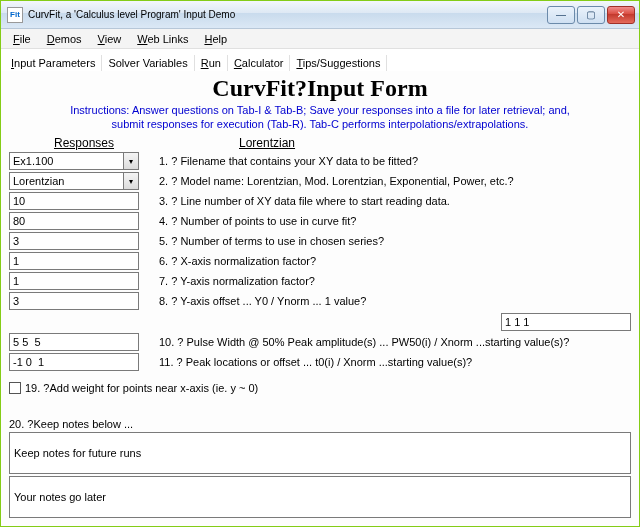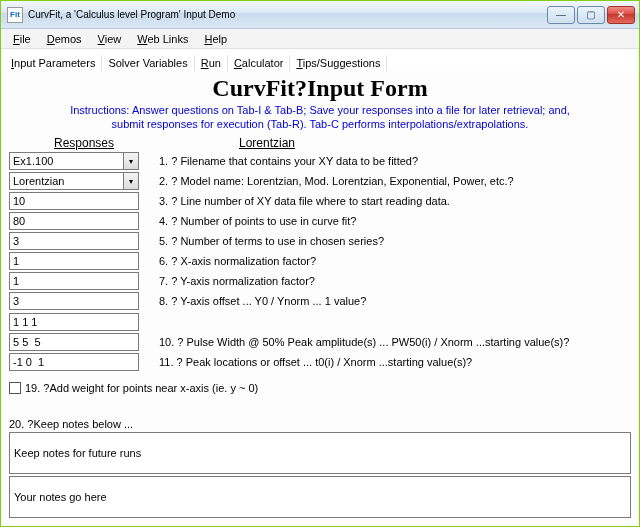--- a/index.html
+++ b/index.html
@@ -112,20 +112,21 @@
     padding-left:80px;
     text-decoration:underline;
     font-size:12px;
   }
   .rows { margin-top:2px; }
   .row {
     display:flex;
     align-items:center;
     margin-bottom:1px;
     min-height:19px;
+    justify-content:flex-end;
   }
   .row .cell-input {
     width:130px;
     display:flex;
     align-items:center;
     gap:2px;
   }
   .row .cell-q {
     flex:1;
     padding-left:20px;
@@ -301,16 +302,16 @@
         </div>
       </div>
 
     <div class="checkbox-row">
       <div class="checkbox"></div>
       <span>19. ?Add weight for points near x-axis (ie. y ~ 0)</span>
     </div>
 
     <div class="notes-label">20. ?Keep notes below ...</div>
     <div class="notes-box">Keep notes for future runs</div>
-    <div class="notes-box">Your notes go here</div>
+    <div class="notes-box">Your notes go later</div>
   </div>
 
 </div>
 
 </body></html>

